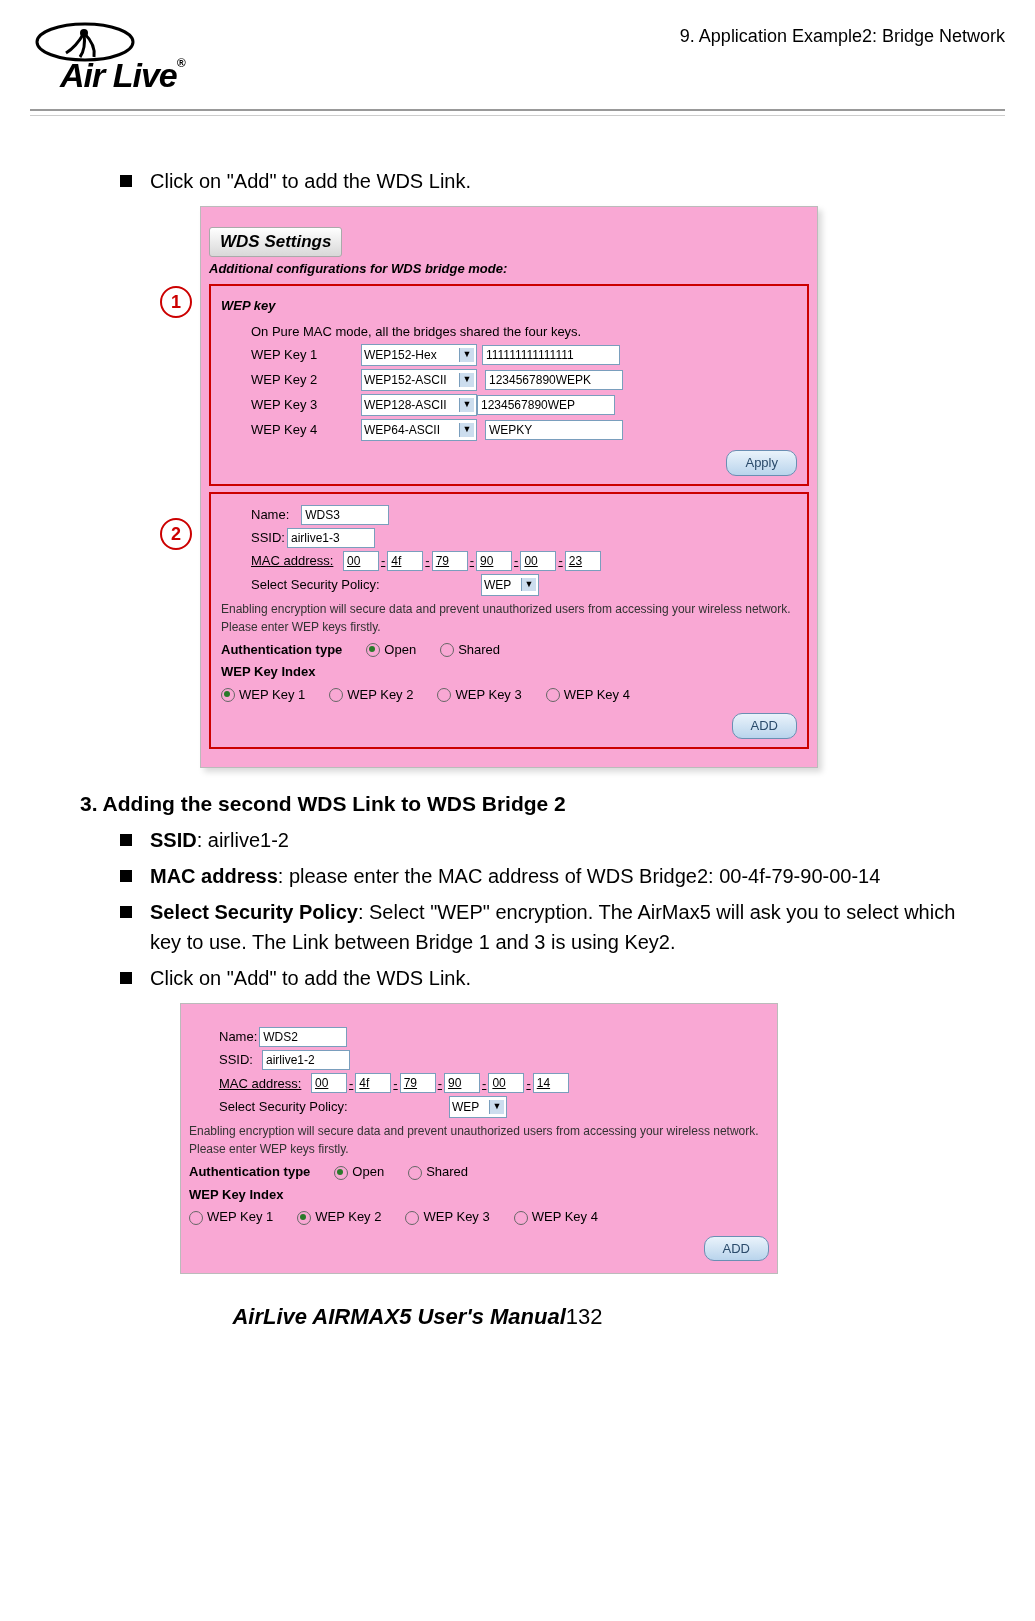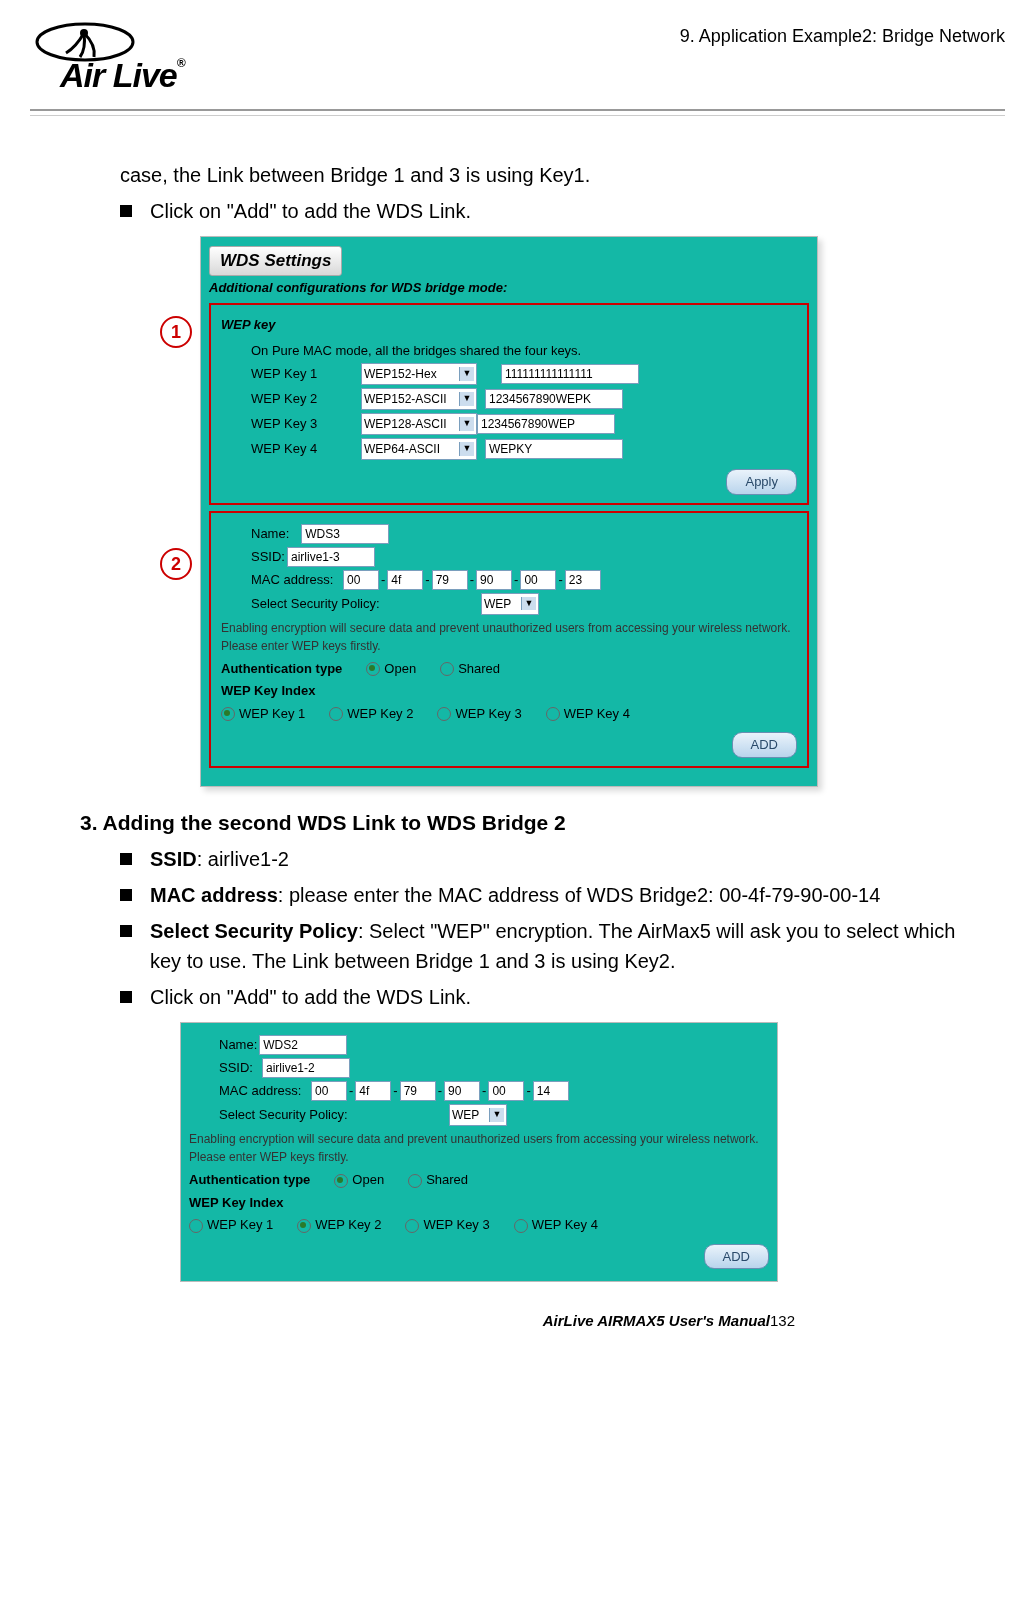--- a/index.html
+++ b/index.html
@@ -65,25 +65,25 @@
     flex-direction:column;
     padding-top:80px;
   }
   .callout {
     width:28px;height:28px;border:2px solid #c00;border-radius:50%;
     color:#c00;font-weight:bold;text-align:center;line-height:28px;font-size:18px;
     margin-bottom:200px;
   }
   .panel {
     border:1px solid #bbb;
-    background:#14b8a6;
+    background:#f9a8d4;
     width:600px;
     box-shadow:4px 4px 6px rgba(0,0,0,0.15);
     font-size:13px;
-    padding:9px 8px 12px 8px;
+    padding:20px 8px 12px 8px;
   }
   .section-title-bar {
     display:inline-block;
     background: linear-gradient(#fff,#d8d8d8);
     border:1px solid #aaa;
     border-radius:3px;
     padding:1px 10px;
     font-size:17px;
     font-style:italic;
     font-weight:bold;
@@ -110,30 +110,30 @@
     font-size:13px;
     color:#2a4a6a;
     float:right;
     margin-top:6px;
   }
   .mac-cell { width:28px; margin:0 2px;}
   .radio { width:12px;height:12px;border:1px solid #666;border-radius:50%;display:inline-block;vertical-align:middle;margin-right:4px;position:relative;}
   .radio.checked::after{content:"";position:absolute;left:2px;top:2px;width:6px;height:6px;background:#2a7a2a;border-radius:50%;}
   .row-flex { display:flex; align-items:center; gap:24px; margin:3px 0;}
   .footer {
-    display:flex; justify-content:flex-end; font-size:15px; padding:20px 10px 0 10px;
+    display:flex; justify-content:center; font-size:22px; padding:20px 10px 0 10px;
     font-style:italic;
   }
   .footer .left { font-weight:bold;}
   .bodycopy { margin-left: 0; }
   .wds-note { font-size:12px; color:#333; margin:4px 0;}
   .clearfix::after{content:"";display:block;clear:both;}
   .figure2 { margin: 10px 0 0 60px;}
   .figure2 .panel { width:580px; box-shadow:none}
-  .mac-row { display:flex; align-items:center;}
+  .mac-row { display:flex; align-items:flex-end;text-decoration:underline;}
 </style>
 </head>
 <body>
 
 <div class="page">
   <div class="header-row">
     <div class="logo-area">
       <svg width="260" height="85">
         <ellipse cx="55" cy="22" rx="48" ry="18" fill="none" stroke="#000" stroke-width="3"></ellipse>
         <circle cx="54" cy="13" r="4" fill="#000"></circle>
@@ -142,21 +142,20 @@
         <path d="M54 13 q 12 12 10 24" stroke="#000" stroke-width="3" fill="none"></path>
       </svg>
       <div style="position:absolute;left:30px;top:36px" class="logo-text"><span>Air Live</span><sup>®</sup></div>
     </div>
     <div class="chapter">9. Application Example2: Bridge Network</div>
   </div>
   <hr class="hr-curve">
   <hr class="hr-curve" style="border-top:1px solid #ccc">
 
   <div class="content">
-    <div class="bodycopy">case, the Link between Bridge 1 and 3 is using Key1.</div>
     <div class="bullet-row">
       <div class="bullet-sq"></div>
       <div>Click on "Add" to add the WDS Link.</div>
     </div>
 
     <div class="figure">
       <div class="callouts">
         <div class="callout">1</div>
         <div class="callout">2</div>
       </div>
@@ -167,21 +166,21 @@
         <div class="redbox clearfix">
           <div class="subhead">WEP key</div>
           <div style="padding-left:30px">
             <div>On Pure MAC mode, all the bridges shared the four keys.</div>
             <div class="kv-row">
               <div class="kv-label">WEP Key 1</div>
               <div class="sel">
                   <span>WEP152-Hex</span>
                   <span class="arrow">▼</span>
                 </div>
-              <div class="txt" style="width:130px;margin-left:24px">111111111111111</div>
+              <div class="txt" style="width:130px;margin-left:5px">111111111111111</div>
             </div>
             <div class="kv-row">
               <div class="kv-label">WEP Key 2</div>
               <div class="sel">
                   <span>WEP152-ASCII</span>
                   <span class="arrow">▼</span>
                 </div>
               <div class="txt" style="width:130px;margin-left:8px">1234567890WEPK</div>
             </div>
             <div class="kv-row">

